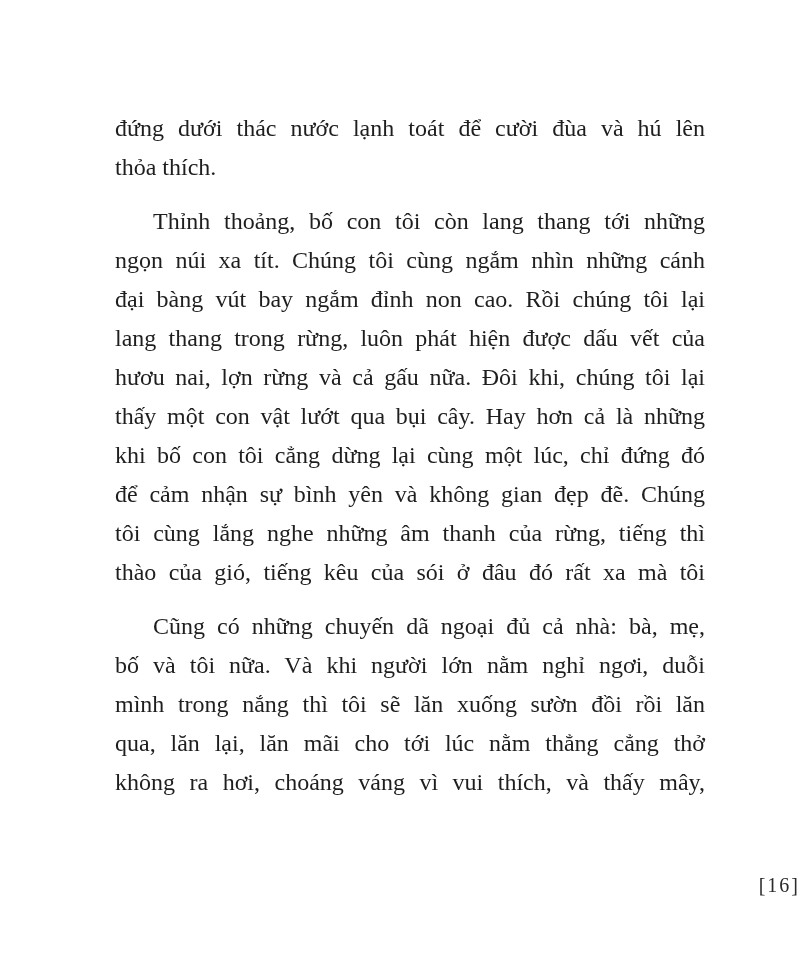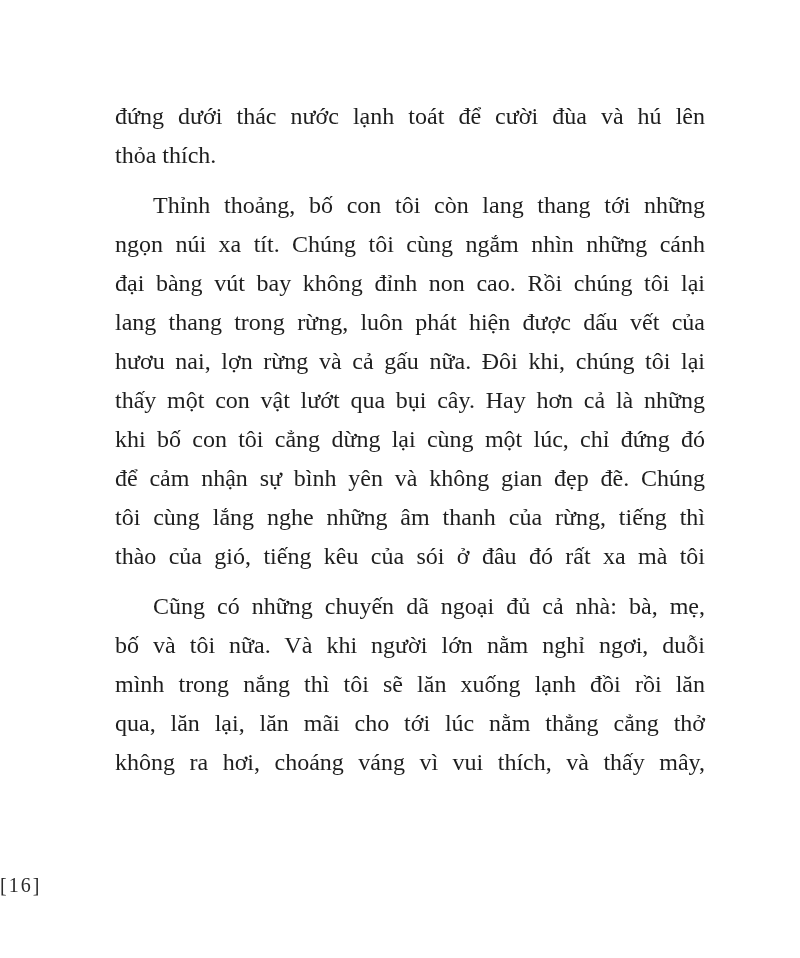--- a/index.html
+++ b/index.html
@@ -15,21 +15,21 @@
       font-family: "Liberation Serif", "DejaVu Serif", serif;
       color: #1e1e1e;
     }
     .page {
       position: absolute;
       left: 115px;
       top: 94px;
       width: 590px;
     }
     .para {
-      margin: 3px 0 11px 0;
+      margin: 15px 0 11px 0;
       font-size: 24px;
       line-height: 39px;
       font-family: Liberation Serif, serif;
     }
     .line {
       display: block;
       white-space: nowrap;
       text-align: justify;
       text-align-last: justify;
       height: 39px;
@@ -38,48 +38,48 @@
       text-align-last: left;
     }
     .line.indent {
       padding-left: 38px;
     }
     .page-number {
       position: absolute;
       left: 0;
       width: 800px;
       top: 874px;
-      text-align: left;
+      text-align: right;
       font-size: 20px;
       letter-spacing: 2px;
       color: #2a2a2a;
     }
   </style>
 </head>
 <body>
 
 <div class="page">
   <div class="para">
     <span class="line">đứng dưới thác nước lạnh toát để cười đùa và hú lên</span>
     <span class="line last">thỏa thích.</span>
   </div>
   <div class="para">
     <span class="line indent">Thỉnh thoảng, bố con tôi còn lang thang tới những</span>
     <span class="line">ngọn núi xa tít. Chúng tôi cùng ngắm nhìn những cánh</span>
-    <span class="line">đại bàng vút bay không đỉnh non cao. Rồi chúng tôi lại</span>
+    <span class="line">đại bàng vút bay ngắm đỉnh non cao. Rồi chúng tôi lại</span>
     <span class="line">lang thang trong rừng, luôn phát hiện được dấu vết của</span>
     <span class="line">hươu nai, lợn rừng và cả gấu nữa. Đôi khi, chúng tôi lại</span>
     <span class="line">thấy một con vật lướt qua bụi cây. Hay hơn cả là những</span>
     <span class="line">khi bố con tôi cẳng dừng lại cùng một lúc, chỉ đứng đó</span>
     <span class="line">để cảm nhận sự bình yên và không gian đẹp đẽ. Chúng</span>
     <span class="line">tôi cùng lắng nghe những âm thanh của rừng, tiếng thì</span>
     <span class="line">thào của gió, tiếng kêu của sói ở đâu đó rất xa mà tôi</span>
   </div>
   <div class="para">
     <span class="line indent">Cũng có những chuyến dã ngoại đủ cả nhà: bà, mẹ,</span>
     <span class="line">bố và tôi nữa. Và khi người lớn nằm nghỉ ngơi, duỗi</span>
-    <span class="line">mình trong nắng thì tôi sẽ lăn xuống lạnh đồi rồi lăn</span>
+    <span class="line">mình trong nắng thì tôi sẽ lăn xuống sườn đồi rồi lăn</span>
     <span class="line">qua, lăn lại, lăn mãi cho tới lúc nằm thẳng cẳng thở</span>
     <span class="line">không ra hơi, choáng váng vì vui thích, và thấy mây,</span>
   </div>
 </div>
 
 <div class="page-number">[16]</div>
 
 </body></html>

